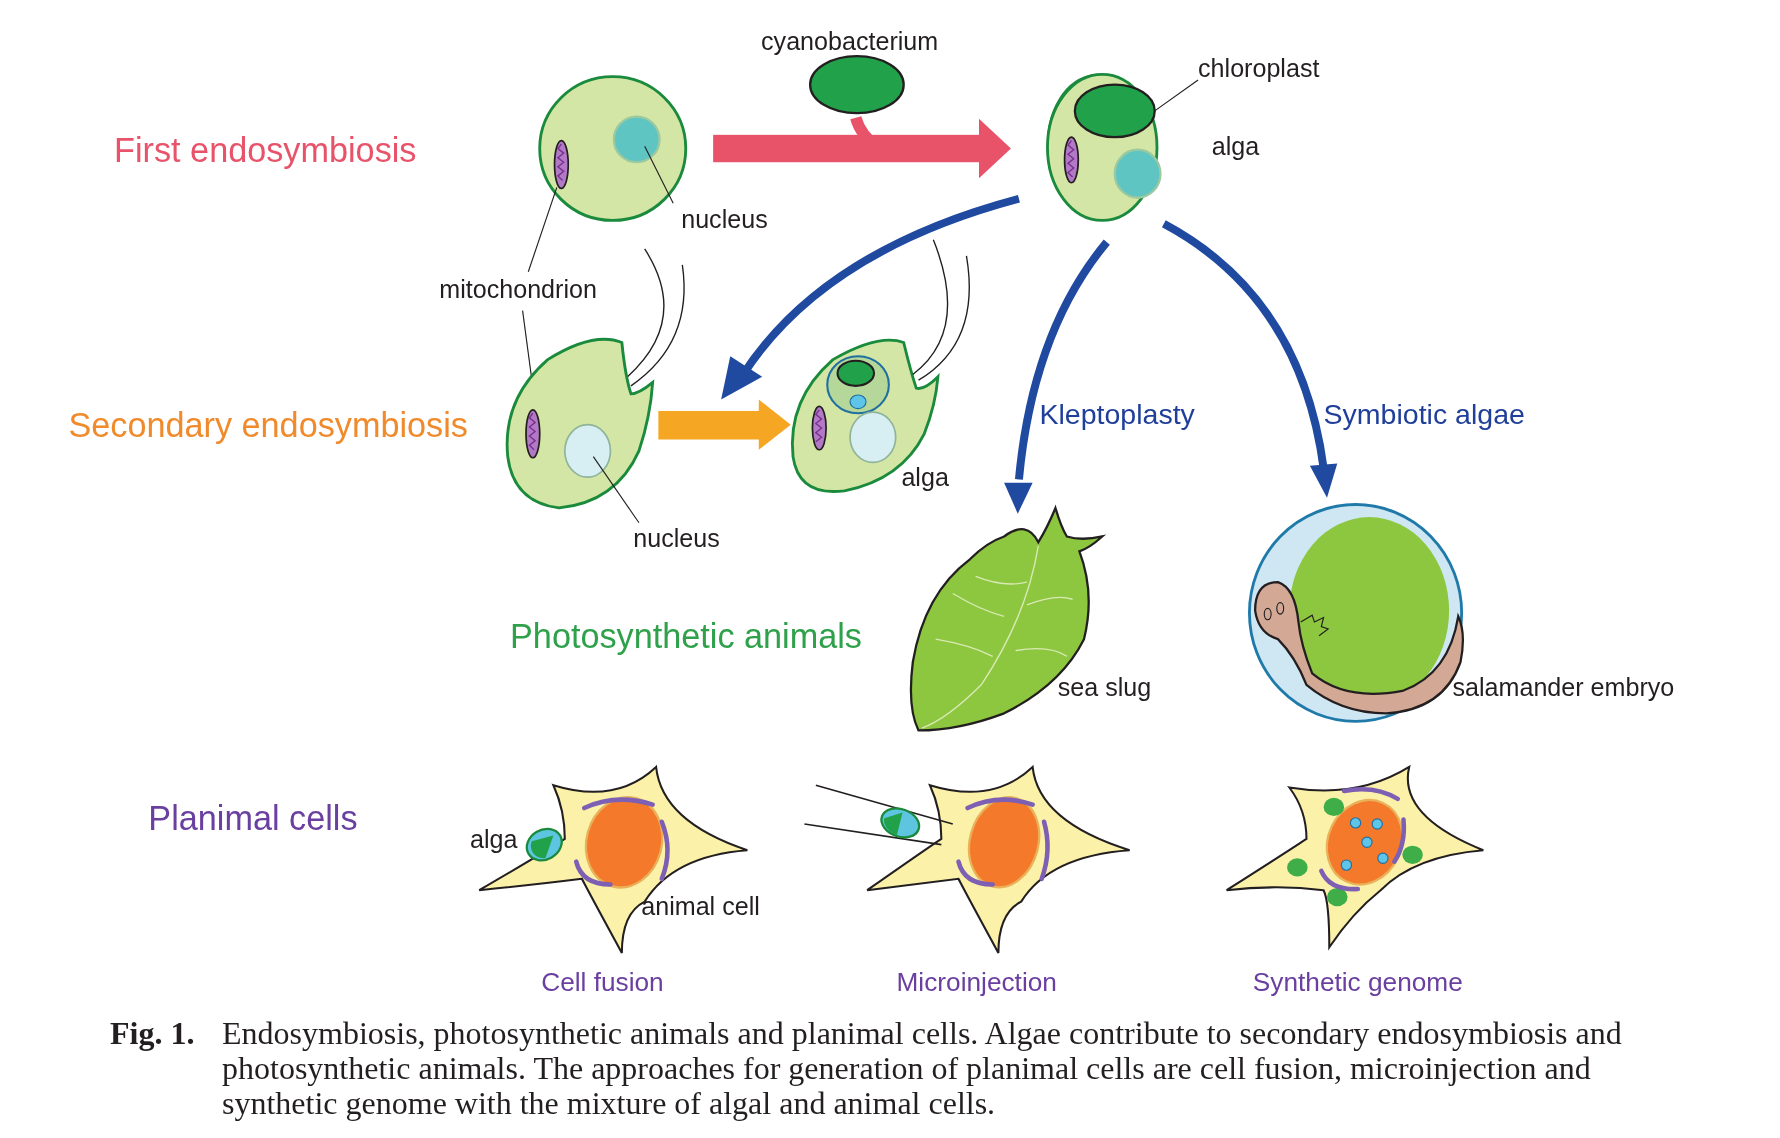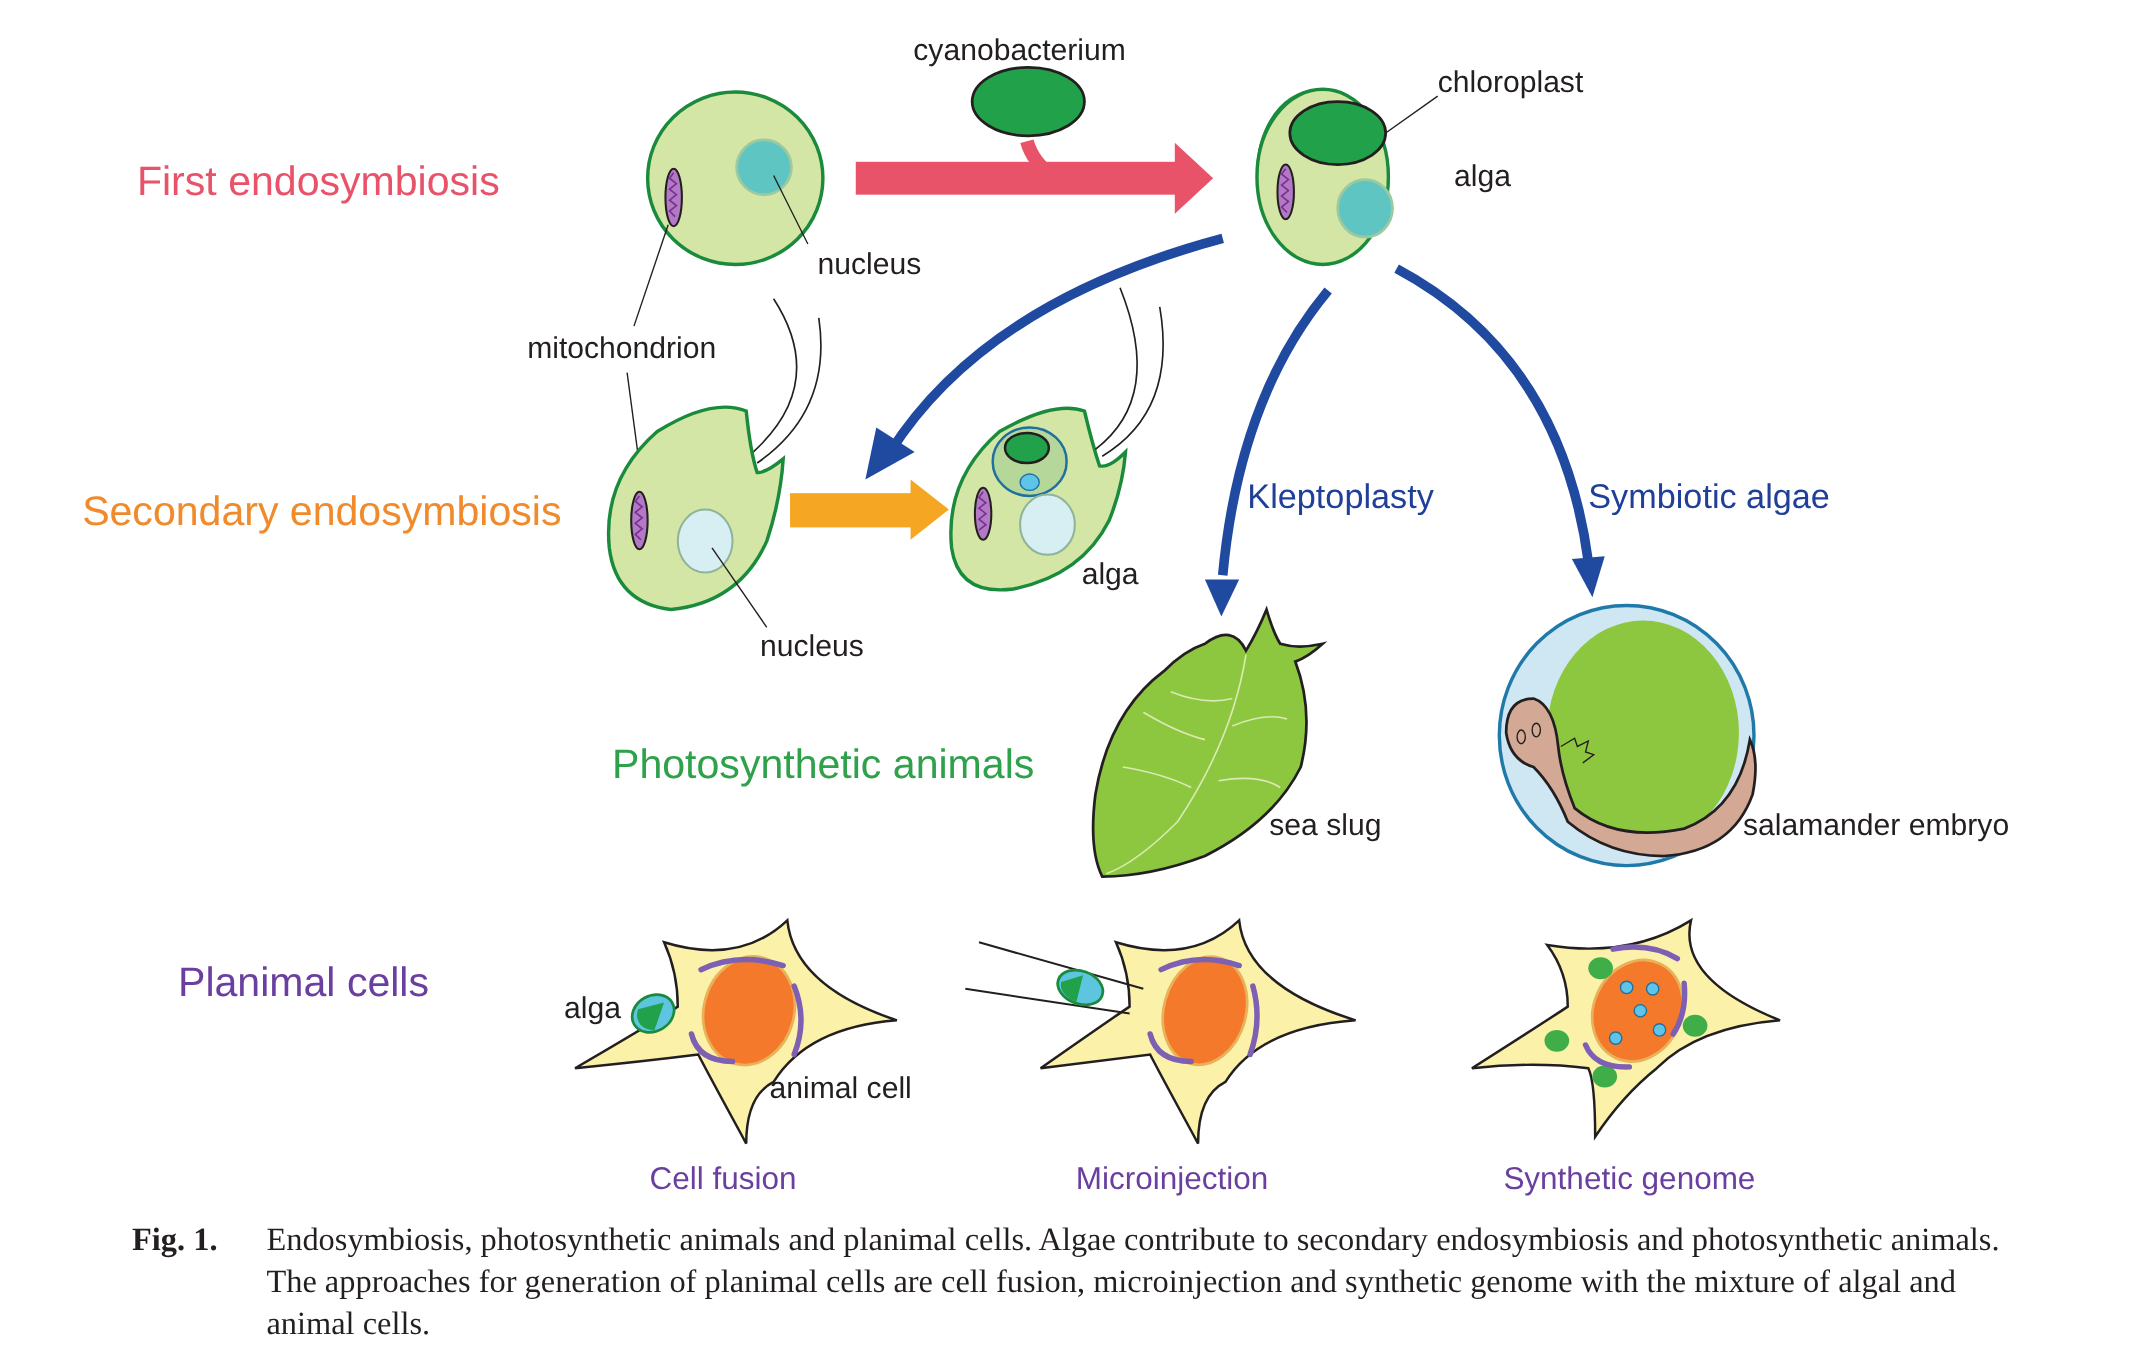--- a/index.html
+++ b/index.html
@@ -3,21 +3,21 @@
 <meta charset="utf-8">
 <style>
   html, body { margin:0; padding:0; background:#ffffff; }
   body { width:1780px; height:1138px; position:relative; overflow:hidden; }
   #fig { position:absolute; left:0; top:0; width:1780px; height:1138px; }
   .lbl { font-family: "Liberation Sans", sans-serif; font-size:22px; fill:#231f20; }
   .sect { font-family: "Liberation Sans", sans-serif; font-size:30px; }
   .method { font-family: "Liberation Sans", sans-serif; font-size:23px; fill:#6a3fa0; }
   .path-lbl { font-family: "Liberation Sans", sans-serif; font-size:25px; fill:#1f3f99; }
   #caption { position:absolute; left:110px; top:1016px; width:1560px;
-             font-family:"Liberation Serif", serif; font-size:27px; line-height:35px; color:#231f20; }
+             font-family:"Liberation Serif", serif; font-size:32px; line-height:35px; color:#231f20; }
   #caption .fig-no { position:absolute; left:0; top:0; font-weight:bold; }
   #caption .cap-text { margin-left:112px; }
 </style>
 </head>
 <body>
 
 <svg id="fig" viewBox="0 0 1560 997" xmlns="http://www.w3.org/2000/svg">
   <defs>
     <pattern id="wave" width="6" height="10" patternUnits="userSpaceOnUse"></pattern>
   </defs>

